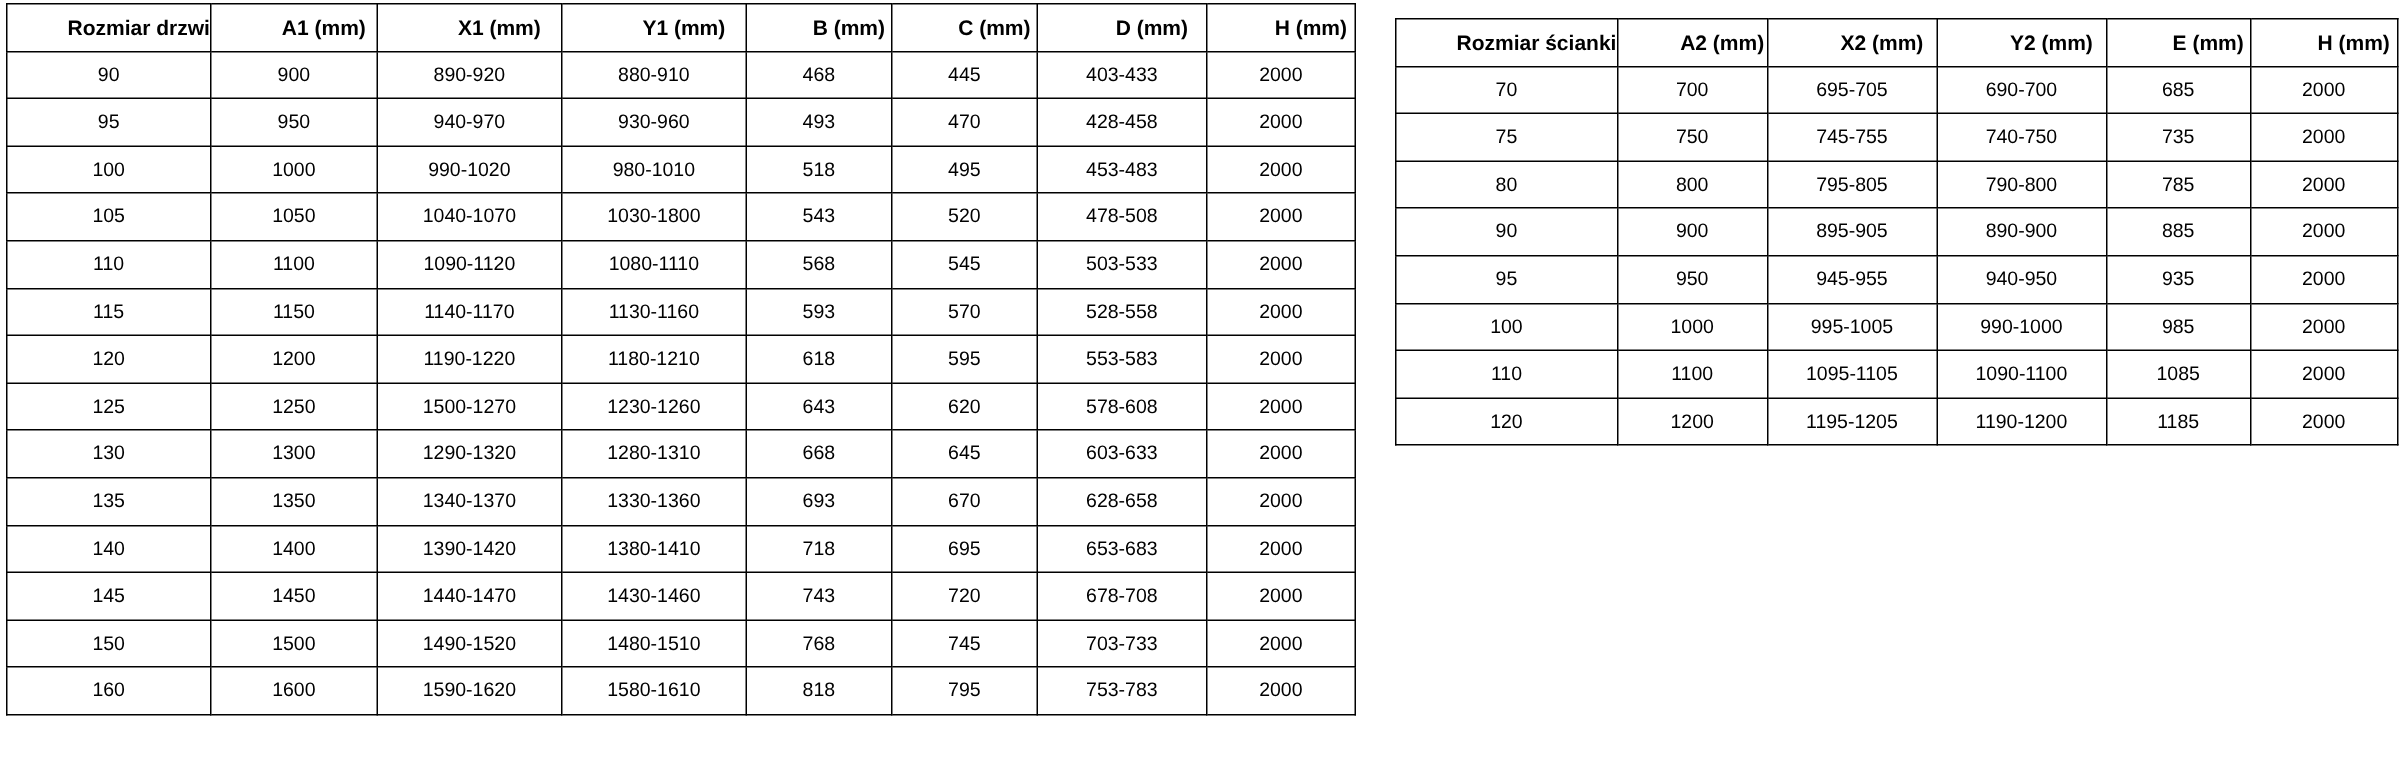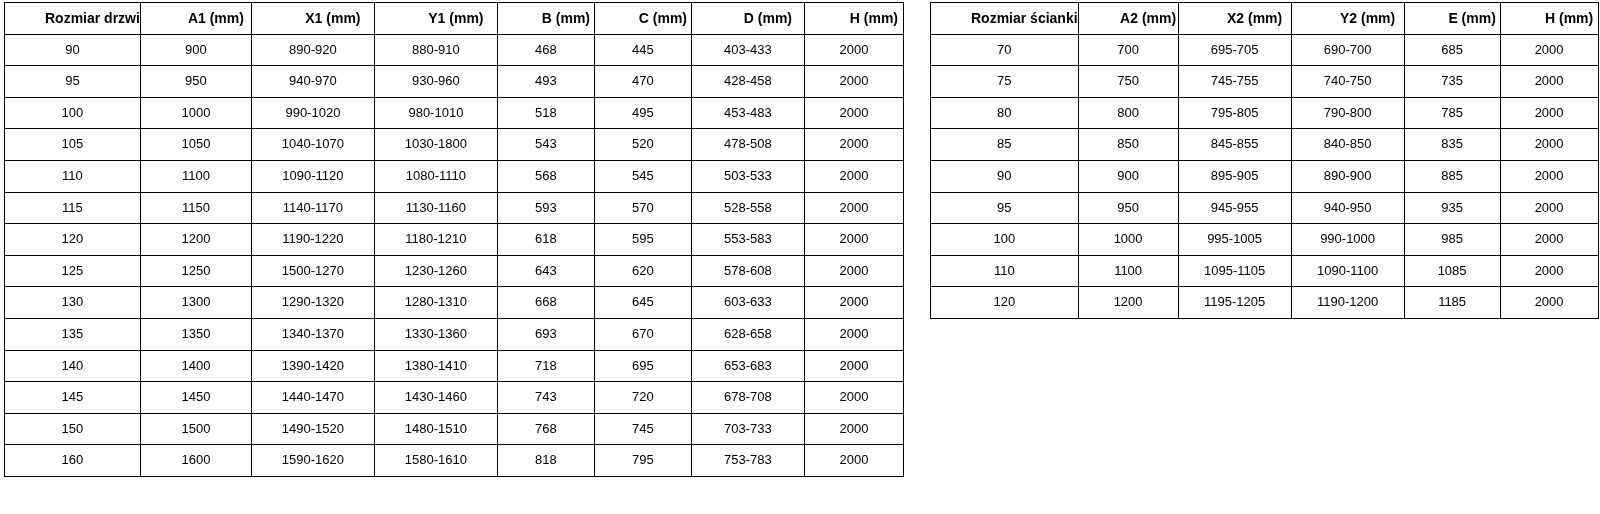--- a/index.html
+++ b/index.html
@@ -17,21 +17,21 @@
   .page {
     position: relative;
     width: 1600px;
     height: 514px;
   }
   .table-wrap {
     position: absolute;
     top: 2px;
   }
   #doors-wrap { left: 4px; }
-  #walls-wrap { left: 930px; }
+  #walls-wrap { left: 930px; margin-top: 10px; }
 
   table.spec {
     border-collapse: collapse;
     table-layout: fixed;
   }
   table.spec th,
   table.spec td {
     border: 1px solid #000000;
     text-align: center;
     vertical-align: middle;
@@ -281,28 +281,20 @@
           </tr>
         <tr>
             <td>80</td>
             <td>800</td>
             <td>795-805</td>
             <td>790-800</td>
             <td>785</td>
             <td>2000</td>
           </tr>
         <tr>
-            <td>85</td>
-            <td>850</td>
-            <td>845-855</td>
-            <td>840-850</td>
-            <td>835</td>
-            <td>2000</td>
-          </tr>
-        <tr>
             <td>90</td>
             <td>900</td>
             <td>895-905</td>
             <td>890-900</td>
             <td>885</td>
             <td>2000</td>
           </tr>
         <tr>
             <td>95</td>
             <td>950</td>

